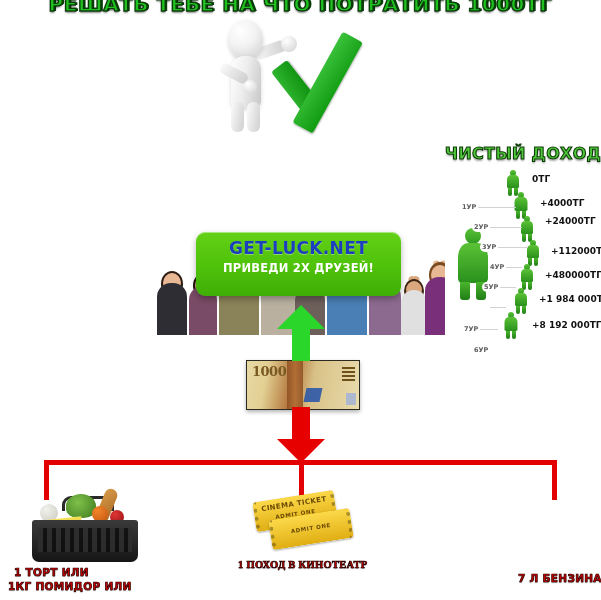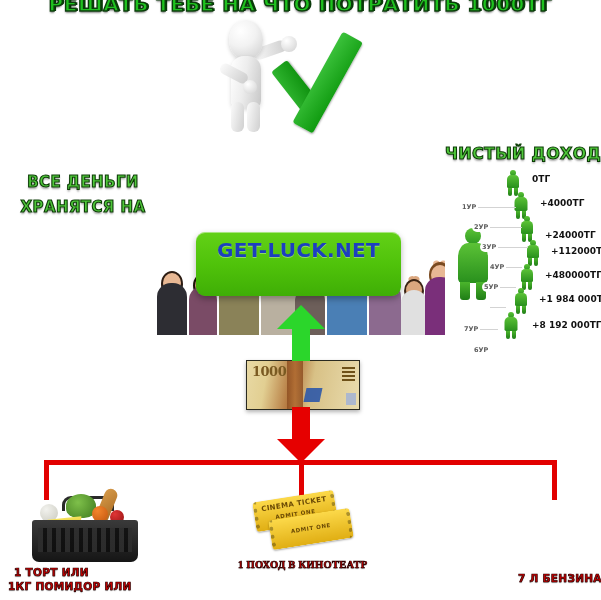--- a/index.html
+++ b/index.html
@@ -77,21 +77,21 @@
   #people{top:150px;left:155px;width:290px;height:185px;overflow:hidden;}
   .pp{position:absolute;bottom:0;}
   .pp .hd{position:absolute;border-radius:50%;}
   .pp .bd{position:absolute;border-radius:14px 14px 0 0;}
   .pp .arm{position:absolute;width:7px;border-radius:4px;}
 
   
   #promo{top:232px;left:196px;width:205px;height:64px;border-radius:9px;
     background:linear-gradient(180deg,#63d117 0%,#4fc20a 52%,#3fae06 100%);
     box-shadow:0 3px 6px rgba(0,0,0,.3), inset 0 1px 0 rgba(255,255,255,.45);}
-  #promo .p1{margin-top:6px;font-size:20px;font-weight:bold;color:#1c3fbf;letter-spacing:.3px;
+  #promo .p1{margin-top:6px;font-size:17px;font-weight:bold;color:#1c3fbf;letter-spacing:.3px;
     text-align:center;font-family:"DejaVu Sans",sans-serif;text-shadow:0 1px 0 rgba(255,255,255,.35);}
   #promo .p2,#promo .p3{margin-top:3px;font-size:11.5px;font-weight:bold;color:#ffffff;
     text-align:center;letter-spacing:.2px;font-family:"DejaVu Sans",sans-serif;}
 
   
   #income-title{top:144px;left:445px;width:156px;
     font-size:16px;font-weight:bold;color:#4fc83a;letter-spacing:.3px;text-align:center;white-space:nowrap;
     -webkit-text-stroke:1.1px #0d3b07;text-shadow:0 2px 2px rgba(0,0,0,.35);font-family:"DejaVu Sans",sans-serif;}
   #pyramid{top:172px;left:444px;width:157px;height:180px;}
   .big-person{position:absolute;left:12px;top:56px;width:34px;height:72px;}
@@ -190,24 +190,20 @@
     <div class="man-arm-dn"></div>
     <div class="man-leg l"></div>
     <div class="man-leg r"></div>
     <div class="man-hand"></div>
     <div class="check">
       <i class="s"></i>
         <i class="l"></i>
     </div>
   </div>
 
-  <div class="abs nosel" id="left-text">
-    <div>ВСЕ ДЕНЬГИ</div>
-    <div>ХРАНЯТСЯ НА</div>
-  </div>
 
 
   <div class="abs" id="people">
       <div class="pp" style="left: 0px; width: 34px; height: 92px;">
         <div class="arm" style="left: 3px; top: 28px; height: 58px; background: rgb(232, 184, 148); transform: rotate(12deg); transform-origin: 50% 100%;"></div>
         <div class="arm" style="right: 3px; top: 28px; height: 58px; background: rgb(232, 184, 148); transform: rotate(-12deg); transform-origin: 50% 100%;"></div>
         <div class="hd" style="left: 6px; top: 27.6px; width: 22px; height: 26px; background: rgb(43, 27, 18);"></div>
         <div class="hd" style="left: 8px; top: 30.36px; width: 18px; height: 20px; background: rgb(232, 184, 148);"></div>
         <div class="bd" style="left: 2px; bottom: 0px; width: 30px; height: 51.52px; background: rgb(45, 45, 51);"></div>
       </div>
@@ -264,20 +260,21 @@
         <div class="arm" style="left: 3px; top: 28px; height: 70px; background: rgb(232, 184, 148); transform: rotate(12deg); transform-origin: 50% 100%;"></div>
         <div class="arm" style="right: 3px; top: 28px; height: 70px; background: rgb(232, 184, 148); transform: rotate(-12deg); transform-origin: 50% 100%;"></div>
         <div class="hd" style="left: 6px; top: 31.2px; width: 22px; height: 26px; background: rgb(122, 74, 32);"></div>
         <div class="hd" style="left: 8px; top: 34.32px; width: 18px; height: 20px; background: rgb(232, 184, 148);"></div>
         <div class="bd" style="left: 2px; bottom: 0px; width: 30px; height: 58.24px; background: rgb(122, 47, 122);"></div>
       </div>
     </div>
 
   <div class="abs" id="promo">
     <div class="p1">GET-LUCK.NET</div>
+    <div class="p3">ПРИВЕДИ 2Х ДРУЗЕЙ!</div>
   </div>
 
   <div class="abs nosel" id="income-title">ЧИСТЫЙ ДОХОД</div>
   <div class="abs" id="pyramid">
     <div class="big-person person">
       <div class="h" style="width:16px;height:16px;top:0;"></div>
       <div class="t" style="width:30px;height:40px;top:15px;"></div>
       <div class="lg" style="left:4px;top:54px;height:18px;"></div>
       <div class="lg" style="left:20px;top:54px;height:18px;"></div>
     </div>
@@ -296,21 +293,21 @@
       </div>
       <div class="amt" style="left: 96px; top: 26px;">+4000ТГ</div>
       <div class="lvl" style="left: 16px; top: 30px;">1УР</div>
       <div class="branch" style="left: 34px; top: 35px; width: 38px;"></div>
       <div class="person" style="left: 76px; top: 44px; width: 13px; height: 27px;">
         <div class="h" style="width:6px;height:6px;top:0;"></div>
         <div class="t" style="width:12px;height:13px;top:5px;"></div>
         <div class="lg" style="left:2px;top:18px;height:8px;"></div>
         <div class="lg" style="left:8px;top:18px;height:8px;"></div>
       </div>
-      <div class="amt" style="left: 101px; top: 58px;">+24000ТГ</div>
+      <div class="amt" style="left: 101px; top: 44px;">+24000ТГ</div>
       <div class="lvl" style="left: 28px; top: 50px;">2УР</div>
       <div class="branch" style="left: 46px; top: 55px; width: 32px;"></div>
       <div class="person" style="left: 82px; top: 68px; width: 13px; height: 26px;">
         <div class="h" style="width:6px;height:6px;top:0;"></div>
         <div class="t" style="width:12px;height:13px;top:5px;"></div>
         <div class="lg" style="left:2px;top:18px;height:8px;"></div>
         <div class="lg" style="left:8px;top:18px;height:8px;"></div>
       </div>
       <div class="amt" style="left: 107px; top: 74px;">+112000ТГ</div>
       <div class="lvl" style="left: 36px; top: 70px;">3УР</div>

